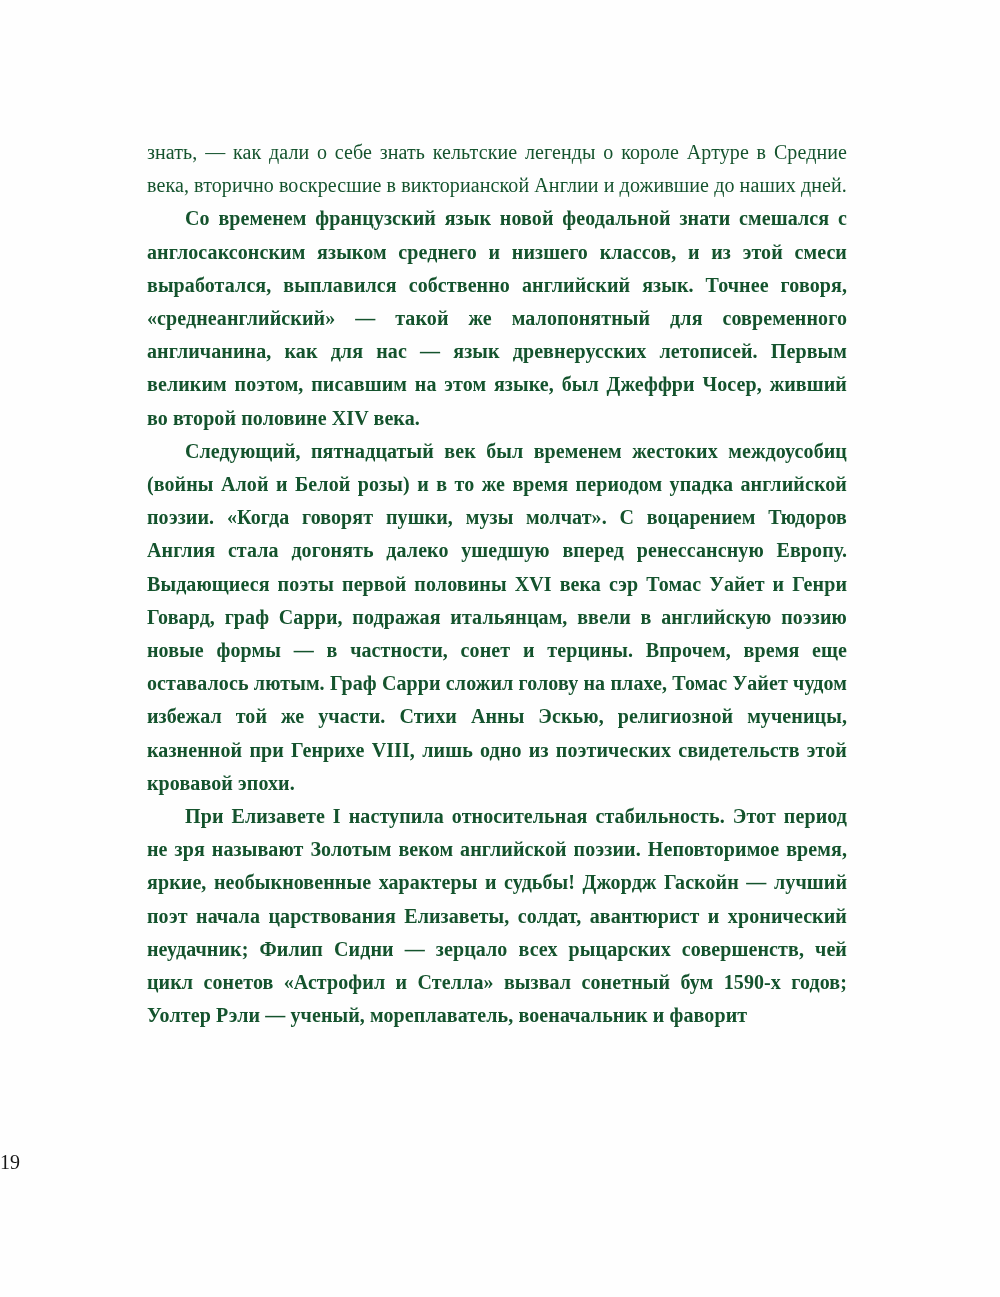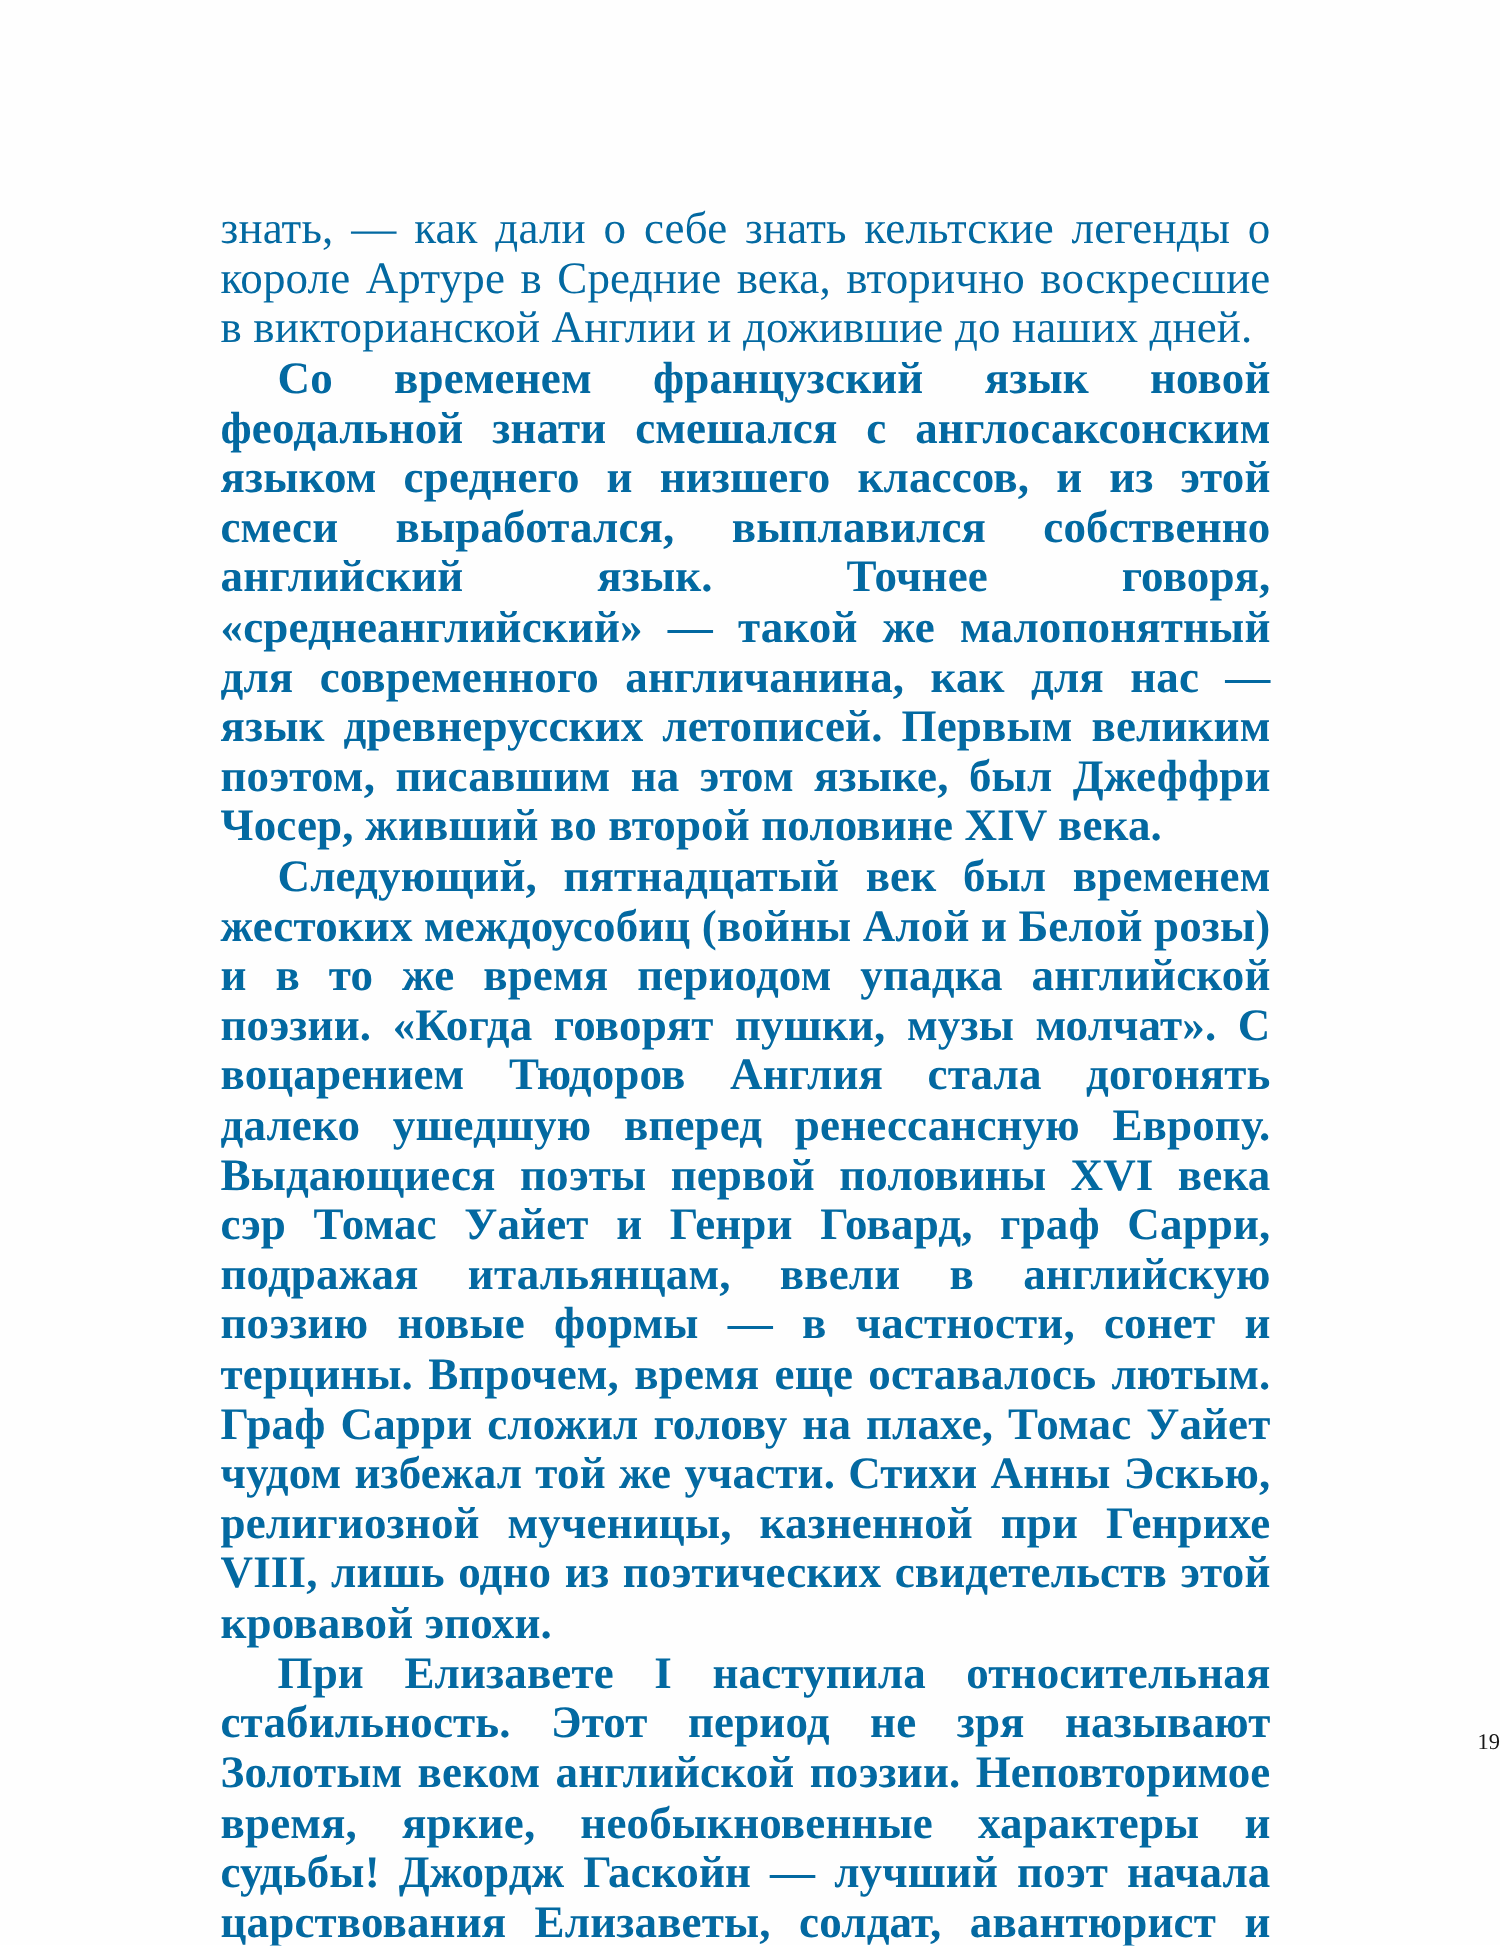--- a/index.html
+++ b/index.html
@@ -24,41 +24,41 @@
     background: #fefefe;
   }
   .text-block {
     position: absolute;
     left: 147px;
     top: 136px;
     width: 700px;
   }
   .para {
     margin: 0;
-    font-size: 30px;
+    font-size: 20px;
     line-height: 33.2px;
     text-align: justify;
     text-justify: inter-word;
-    color: #0369a1;
+    color: #14532d;
     letter-spacing: 0.1px;
   }
   .para.indent {
     text-indent: 38px;
     font-weight: bold;
   }
   .para + .para {
     margin-top: 0;
   }
   .folio {
     position: absolute;
     left: 0;
     top: 1150px;
     width: 1000px;
-    text-align: right;
-    font-size: 15px;
+    text-align: left;
+    font-size: 20px;
     line-height: 24px;
     color: #161616;
     font-family: "Liberation Serif", "DejaVu Serif", serif;
   }
 </style>
 </head>
 <body>
 
 <div class="page">
   <div class="text-block">

